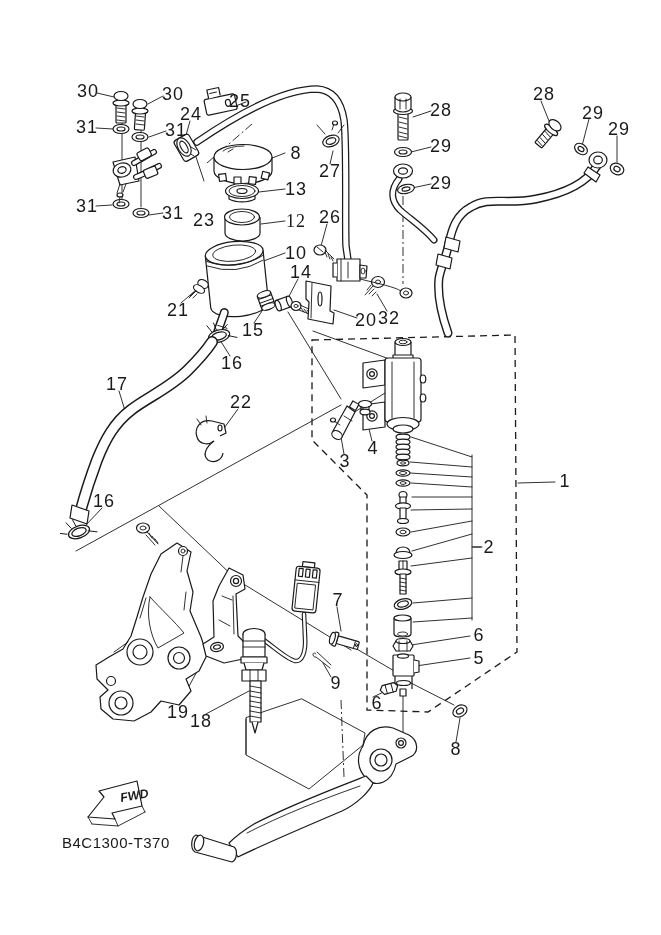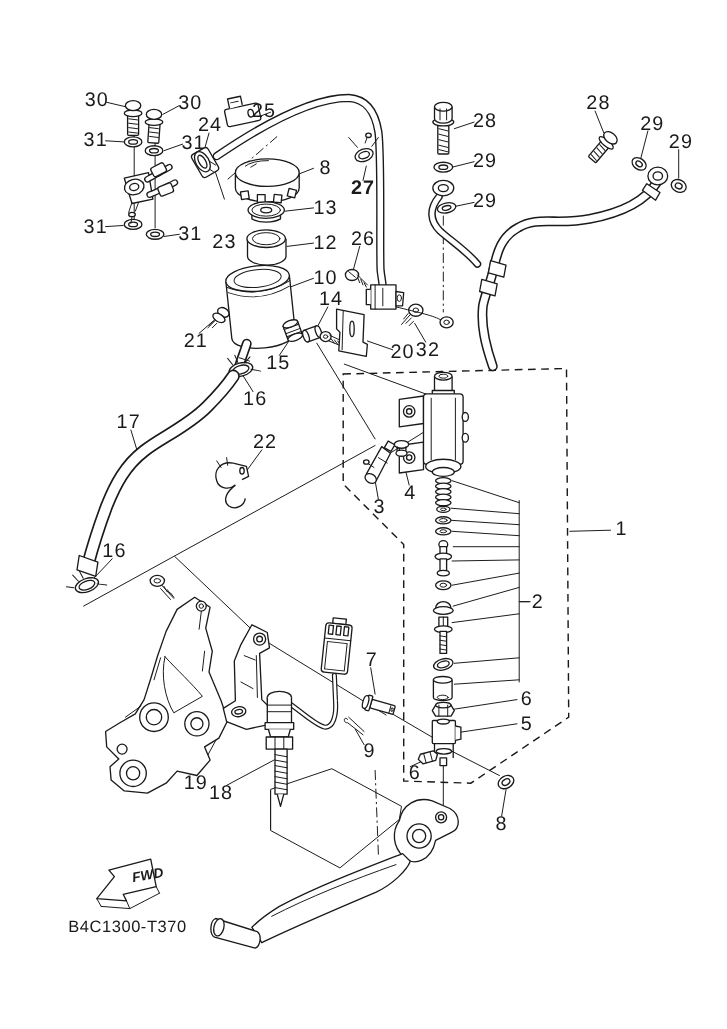--- a/index.html
+++ b/index.html
@@ -413,23 +413,23 @@
       <div class="plabel" style="left: 88px; top: 91px;">30</div>
       <div class="plabel" style="left: 173px; top: 94px;">30</div>
       <div class="plabel" style="left: 87px; top: 127px;">31</div>
       <div class="plabel" style="left: 176px; top: 130px;">31</div>
       <div class="plabel" style="left: 191px; top: 114px;">24</div>
       <div class="plabel" style="left: 240px; top: 101px; text-align: right;">25</div>
       <div class="plabel" style="left: 204px; top: 188px; margin-top: 32px;">23</div>
       <div class="plabel" style="left: 87px; top: 206px;">31</div>
       <div class="plabel" style="left: 173px; top: 213px;">31</div>
       <div class="plabel" style="left: 296px; top: 153px;">8</div>
-      <div class="plabel" style="left: 330px; top: 171px; font-weight: bold;">27</div>
+      <div class="plabel" style="left: 330px; top: 171px;">27</div>
       <div class="plabel" style="left: 296px; top: 189px;">13</div>
-      <div class="plabel" style="left: 296px; top: 221px;">12</div>
+      <div class="plabel" style="left: 296px; top: 221px; font-family: Liberation Serif, serif;">12</div>
       <div class="plabel" style="left: 330px; top: 217px;">26</div>
       <div class="plabel" style="left: 296px; top: 253px;">10</div>
       <div class="plabel" style="left: 301px; top: 272px;">14</div>
       <div class="plabel" style="left: 441px; top: 110px;">28</div>
       <div class="plabel" style="left: 441px; top: 146px;">29</div>
       <div class="plabel" style="left: 441px; top: 183px;">29</div>
       <div class="plabel" style="left: 544px; top: 94px;">28</div>
       <div class="plabel" style="left: 593px; top: 113px;">29</div>
       <div class="plabel" style="left: 619px; top: 129px;">29</div>
       <div class="plabel" style="left: 178px; top: 310px;">21</div>

